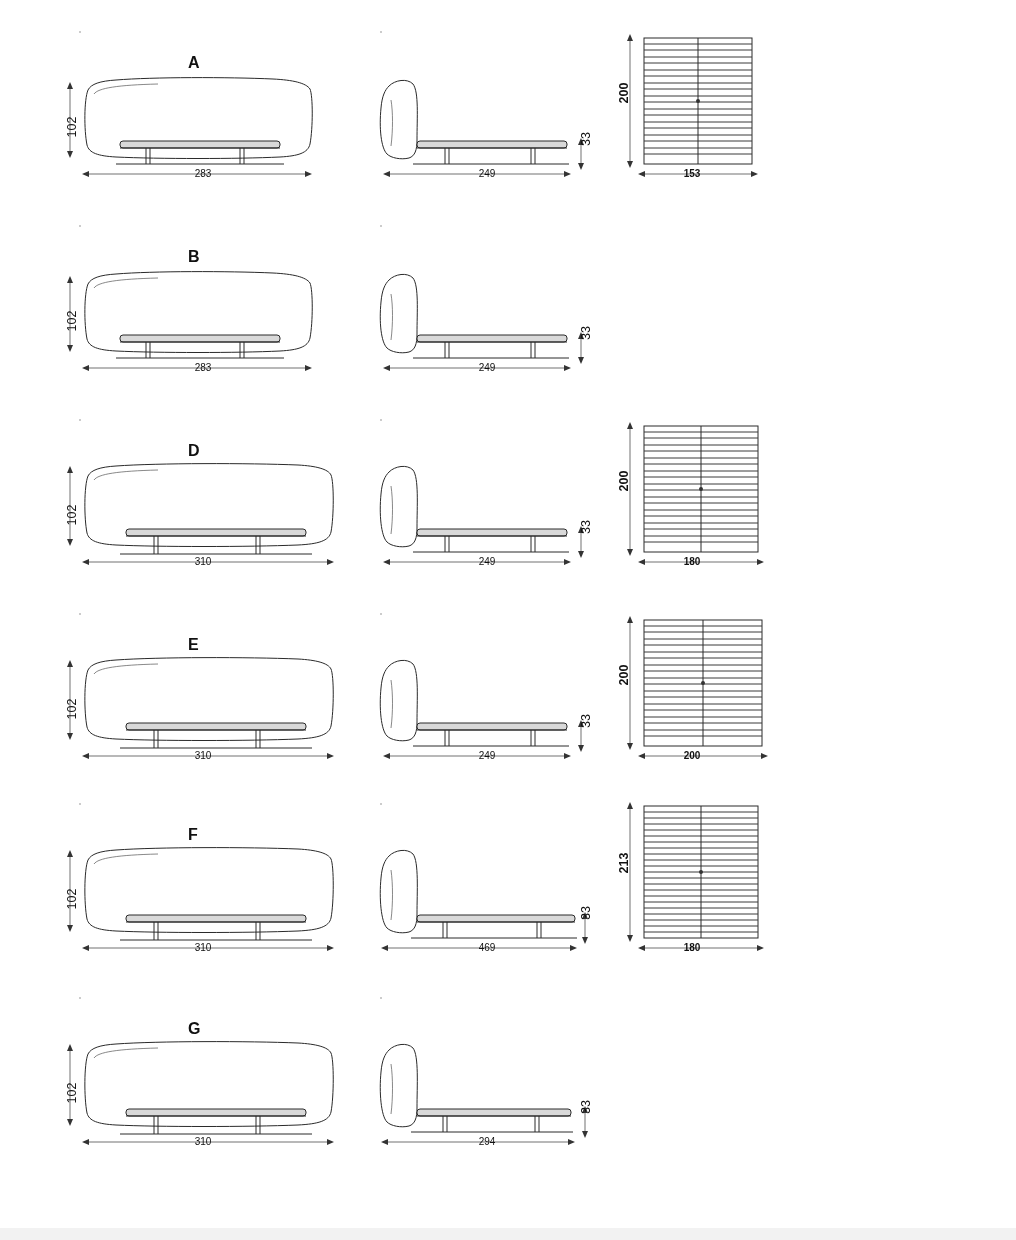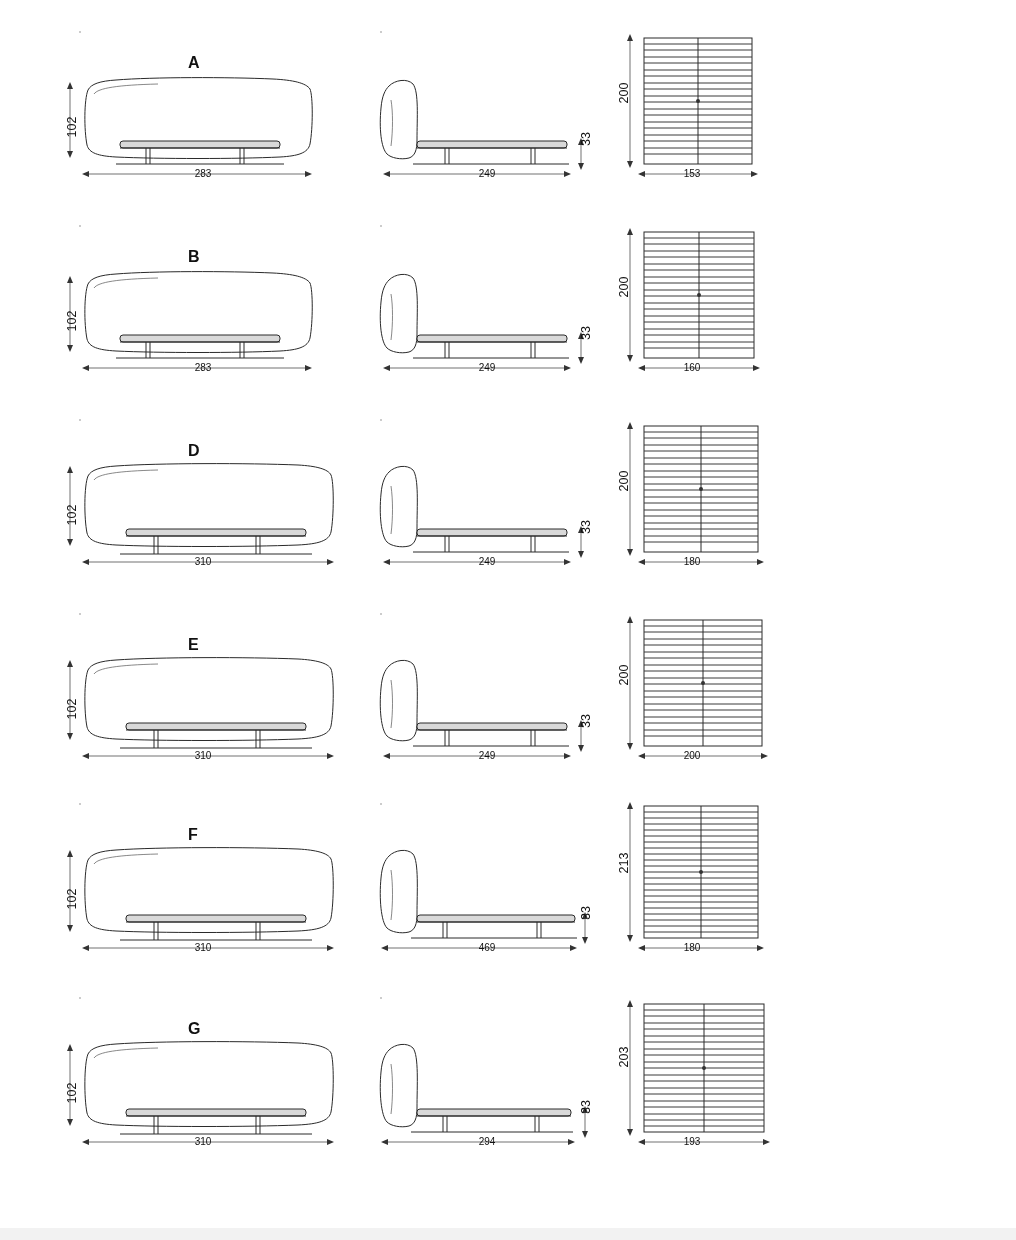--- a/index.html
+++ b/index.html
@@ -45,21 +45,21 @@
     width: 1016px;
     height: 196px;
   }
   .panel {
     position: absolute;
     top: 0;
     height: 196px;
   }
   .panel-front { left: 58px;  width: 290px; }
   .panel-side  { left: 367px; width: 240px; }
-  .panel-top   { left: 612px; width: 180px; }
+  .panel-top   { left: 612px; width: 180px; font-weight: bold; }
 
   
   .model-label {
     position: absolute;
     font-size: 16px;
     font-weight: bold;
     letter-spacing: 0.5px;
     color: #111;
   }
   .dim-h {
@@ -200,38 +200,20 @@
         <path class="ln" d="M78 140 L78 156 M82 140 L82 156 M164 140 L164 156 M168 140 L168 156"></path>
         <path class="ln" d="M46 156 L202 156"></path>
         <path class="ln-dim" d="M20 166 L200 166"></path>
         <polygon class="arrow" points="16,166 23,163 23,169"></polygon>
         <polygon class="arrow" points="204,166 197,163 197,169"></polygon>
         <path class="ln-dim" d="M214 134 L214 158"></path>
         <polygon class="arrow" points="214,130 211,137 217,137"></polygon>
         <polygon class="arrow" points="214,162 211,155 217,155"></polygon>
       </svg>
     </div>
-    <div class="panel panel-top">
-      <div class="dim-v" style="left:-8px; top:78px; width:40px; text-align:center;">200</div>
-      <div class="dim-h" style="left:40px; top:160px; width:80px;">160</div>
-      <svg width="180" height="196" viewBox="0 0 180 196">
-        <path class="ln-dim" d="M18 30 L18 156"></path>
-        <polygon class="arrow" points="18,26 15,33 21,33"></polygon>
-        <polygon class="arrow" points="18,160 15,153 21,153"></polygon>
-        <rect class="fillwhite" x="32" y="30" width="110" height="126"></rect>
-        <g class="slat">
-          <path d="M32 36 L142 36 M32 42 L142 42 M32 49 L142 49 M32 55 L142 55 M32 62 L142 62 M32 68 L142 68 M32 75 L142 75 M32 81 L142 81 M32 88 L142 88 M32 94 L142 94 M32 101 L142 101 M32 107 L142 107 M32 114 L142 114 M32 120 L142 120 M32 127 L142 127 M32 133 L142 133 M32 140 L142 140 M32 146 L142 146"></path>
-        </g>
-        <path class="ln" d="M87 30 L87 156"></path>
-        <circle cx="87" cy="93" r="2" fill="#333"></circle>
-        <path class="ln-dim" d="M30 166 L144 166"></path>
-        <polygon class="arrow" points="26,166 33,163 33,169"></polygon>
-        <polygon class="arrow" points="148,166 141,163 141,169"></polygon>
-      </svg>
-    </div>
   </div>
 
   <div class="row" style="top:396px;">
     <div class="panel panel-front">
       <div class="model-label" style="left:130px; top:46px;">D</div>
       <div class="dim-v" style="left:-6px; top:112px; width:40px; text-align:center;">102</div>
       <div class="dim-h" style="left:100px; top:160px; width:90px;">310</div>
       <svg width="290" height="196" viewBox="0 0 290 196">
         <circle class="tick-dot" cx="22" cy="24" r="1"></circle>
         <path class="ln-dim" d="M12 74 L12 146"></path>
@@ -440,34 +422,16 @@
         <path class="ln" d="M76 138 L76 154 M80 138 L80 154 M168 138 L168 154 M172 138 L172 154"></path>
         <path class="ln" d="M44 154 L206 154"></path>
         <path class="ln-dim" d="M18 164 L204 164"></path>
         <polygon class="arrow" points="14,164 21,161 21,167"></polygon>
         <polygon class="arrow" points="208,164 201,161 201,167"></polygon>
         <path class="ln-dim" d="M218 132 L218 156"></path>
         <polygon class="arrow" points="218,128 215,135 221,135"></polygon>
         <polygon class="arrow" points="218,160 215,153 221,153"></polygon>
       </svg>
     </div>
-    <div class="panel panel-top">
-      <div class="dim-v" style="left:-8px; top:72px; width:40px; text-align:center;">203</div>
-      <div class="dim-h" style="left:40px; top:158px; width:80px;">193</div>
-      <svg width="180" height="196" viewBox="0 0 180 196">
-        <path class="ln-dim" d="M18 26 L18 154"></path>
-        <polygon class="arrow" points="18,22 15,29 21,29"></polygon>
-        <polygon class="arrow" points="18,158 15,151 21,151"></polygon>
-        <rect class="fillwhite" x="32" y="26" width="120" height="128"></rect>
-        <g class="slat">
-          <path d="M32 32 L152 32 M32 38 L152 38 M32 45 L152 45 M32 51 L152 51 M32 58 L152 58 M32 64 L152 64 M32 71 L152 71 M32 77 L152 77 M32 84 L152 84 M32 90 L152 90 M32 97 L152 97 M32 103 L152 103 M32 110 L152 110 M32 116 L152 116 M32 123 L152 123 M32 129 L152 129 M32 136 L152 136 M32 142 L152 142 M32 148 L152 148"></path>
-        </g>
-        <path class="ln" d="M92 26 L92 154"></path>
-        <circle cx="92" cy="90" r="2" fill="#333"></circle>
-        <path class="ln-dim" d="M30 164 L154 164"></path>
-        <polygon class="arrow" points="26,164 33,161 33,167"></polygon>
-        <polygon class="arrow" points="158,164 151,161 151,167"></polygon>
-      </svg>
-    </div>
   </div>
 
   <div class="bottom-strip"></div>
 </div>
 
 </body></html>

